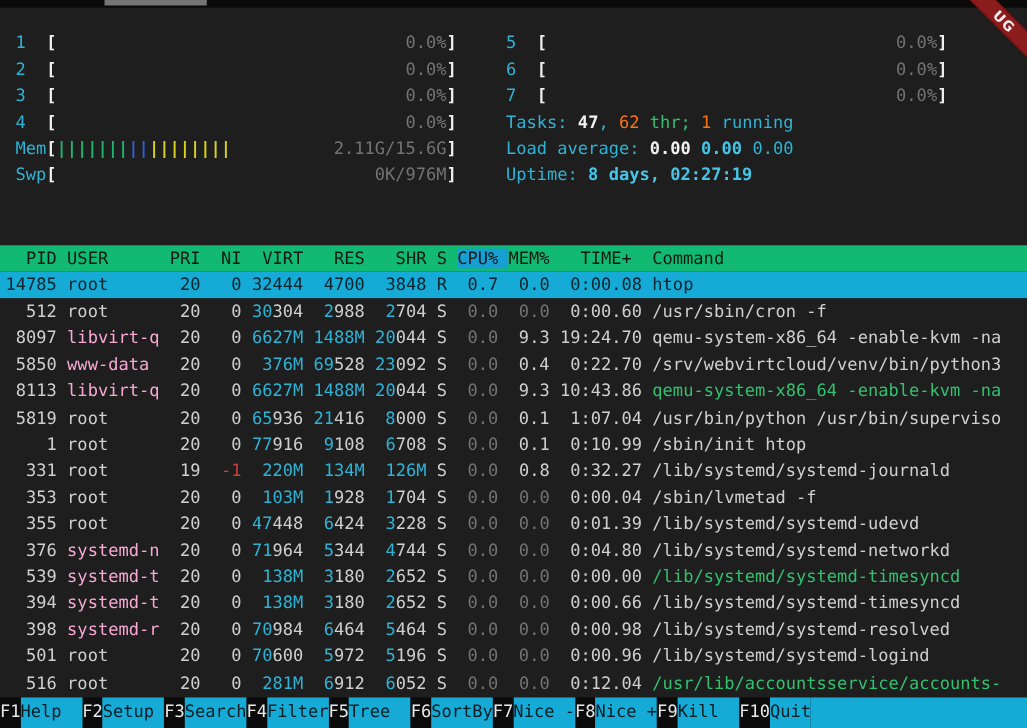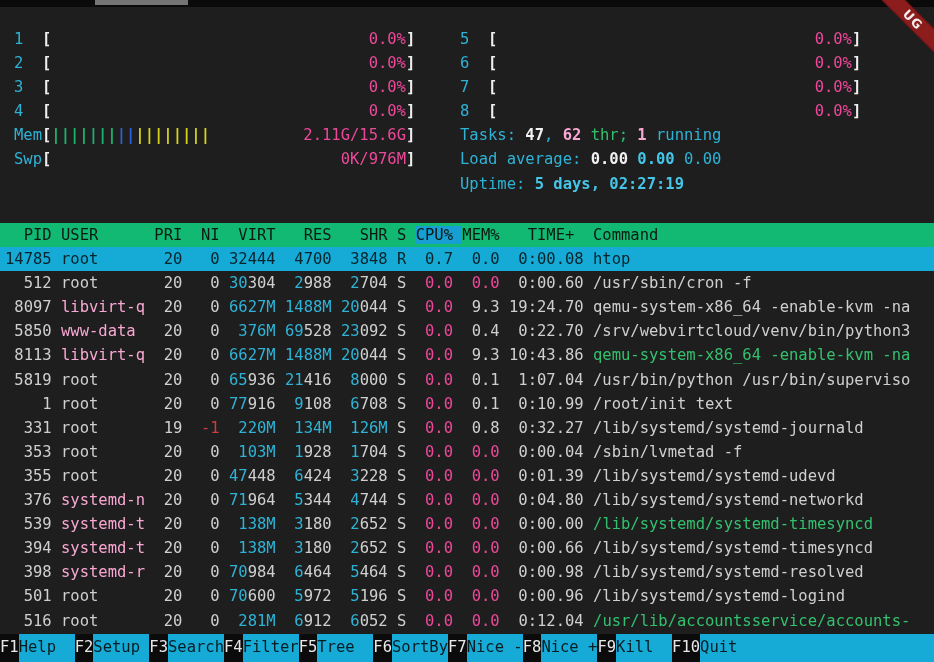--- a/index.html
+++ b/index.html
@@ -18,24 +18,24 @@
     background:#8c1d1d; transform:rotate(45deg);
     color:#f4eeee; font-family:"DejaVu Sans", sans-serif; font-weight:bold;
     font-size:12.5px; line-height:17px; text-align:center; letter-spacing:1px;
     box-shadow:0 0 0 1px #6e1414 inset; z-index:5;
   }
   .meters-left{position:absolute; left:14px; top:27px;}
   .meters-right{position:absolute; left:460px; top:27px;}
   .cyan{color:#2eb3d6;}
   .bcyan{color:#45c6e8; font-weight:bold;}
   .white{color:#f1f1f1; font-weight:bold;}
-  .gray{color:#ec4899;}
+  .gray{color:#737373;}
   .dim{color:#f9a8d4;}
   .green{color:#33c06e;margin-top:28px;}
-  .bgreen{color:#f9a8d4; font-weight:bold;}
+  .bgreen{color:#f97316; font-weight:normal;}
   .red{color:#cd3d3d;}
   .bracket{color:#eeeeee; font-weight:bold;}
   .bar-g{color:#1db46d; font-weight:bold;}
   .bar-b{color:#2e5ed8; font-weight:bold;}
   .bar-y{color:#d6d320; font-weight:bold;}
   .table{position:absolute; left:0; top:223px; width:100%;border-radius:27px;}
   .thead{background:#12b973; color:#0c1a12;}
   .thead span{color:#0c1a12;}
   .thead .sortcol{background:#179fd4;}
   .row.selected{background:#15abd6;}
@@ -71,36 +71,35 @@
         <div class="line"><span class="cyan">Mem</span><span class="bracket">[</span><span class="bar-g">|||||||</span><span class="bar-b">||</span><span class="bar-y">||||||||</span><span>          </span><span class="gray">2.11G/15.6G</span><span class="bracket">]</span></div>
         <div class="line"><span class="cyan">Swp</span><span class="bracket">[</span><span>                               </span><span class="gray">0K/976M</span><span class="bracket">]</span></div>
       </div>
   </div>
 
   <div class="meters-right">
     <div>
         <div class="line"><span class="cyan">5  </span><span class="bracket">[</span><span>                                  </span><span class="gray">0.0%</span><span class="bracket">]</span></div>
         <div class="line"><span class="cyan">6  </span><span class="bracket">[</span><span>                                  </span><span class="gray">0.0%</span><span class="bracket">]</span></div>
         <div class="line"><span class="cyan">7  </span><span class="bracket">[</span><span>                                  </span><span class="gray">0.0%</span><span class="bracket">]</span></div>
-        <div class="line"><span class="cyan">8  </span><span class="bracket">[</span><span>                                  </span><span class="gray">0.0%</span><span class="bracket">]</span></div>
       </div>
     <div class="line"><span class="cyan">Tasks: </span><span class="white">47</span><span class="cyan">, </span><span class="bgreen">62</span><span class="green"> thr; </span><span class="bgreen">1</span><span class="cyan"> running</span></div>
     <div class="line"><span class="cyan">Load average: </span><span class="white">0.00 </span><span class="bcyan">0.00 </span><span class="cyan">0.00</span></div>
-    <div class="line"><span class="cyan">Uptime: </span><span class="bcyan">5 days, 02:27:19</span></div>
+    <div class="line"><span class="cyan">Uptime: </span><span class="bcyan">8 days, 02:27:19</span></div>
   </div>
 
   <div class="table">
       <div class="row thead"><span>  PID </span><span>USER      </span><span>PRI </span><span> NI </span><span> VIRT </span><span>  RES </span><span>  SHR </span><span>S </span><span class="sortcol">CPU% </span><span>MEM% </span><span>  TIME+  </span><span>Command</span></div>
       <div class="row selected"><span>14785 </span><span>root      </span><span> 20 </span><span>  0 </span><span></span><span class="cyan">32</span><span>444 </span><span> </span><span class="cyan">4</span><span>700 </span><span> </span><span class="cyan">3</span><span>848 </span><span>R </span><span> 0.7 </span><span class="gray"> 0.0 </span><span> 0:00.08 </span><span>htop</span></div>
       <div class="row"><span>  512 </span><span>root      </span><span> 20 </span><span>  0 </span><span></span><span class="cyan">30</span><span>304 </span><span> </span><span class="cyan">2</span><span>988 </span><span> </span><span class="cyan">2</span><span>704 </span><span>S </span><span class="gray"> 0.0 </span><span class="gray"> 0.0 </span><span> 0:00.60 </span><span>/usr/sbin/cron -f</span></div>
       <div class="row"><span> 8097 </span><span class="dim">libvirt-q </span><span> 20 </span><span>  0 </span><span></span><span class="cyan">6627M</span><span> </span><span></span><span class="cyan">1488M</span><span> </span><span></span><span class="cyan">20</span><span>044 </span><span>S </span><span class="gray"> 0.0 </span><span> 9.3 </span><span>19:24.70 </span><span>qemu-system-x86_64 -enable-kvm -na</span></div>
       <div class="row"><span> 5850 </span><span class="dim">www-data  </span><span> 20 </span><span>  0 </span><span> </span><span class="cyan">376M</span><span> </span><span></span><span class="cyan">69</span><span>528 </span><span></span><span class="cyan">23</span><span>092 </span><span>S </span><span class="gray"> 0.0 </span><span> 0.4 </span><span> 0:22.70 </span><span>/srv/webvirtcloud/venv/bin/python3</span></div>
       <div class="row"><span> 8113 </span><span class="dim">libvirt-q </span><span> 20 </span><span>  0 </span><span></span><span class="cyan">6627M</span><span> </span><span></span><span class="cyan">1488M</span><span> </span><span></span><span class="cyan">20</span><span>044 </span><span>S </span><span class="gray"> 0.0 </span><span> 9.3 </span><span>10:43.86 </span><span class="green">qemu-system-x86_64 -enable-kvm -na</span></div>
       <div class="row"><span> 5819 </span><span>root      </span><span> 20 </span><span>  0 </span><span></span><span class="cyan">65</span><span>936 </span><span></span><span class="cyan">21</span><span>416 </span><span> </span><span class="cyan">8</span><span>000 </span><span>S </span><span class="gray"> 0.0 </span><span> 0.1 </span><span> 1:07.04 </span><span>/usr/bin/python /usr/bin/superviso</span></div>
-      <div class="row"><span>    1 </span><span>root      </span><span> 20 </span><span>  0 </span><span></span><span class="cyan">77</span><span>916 </span><span> </span><span class="cyan">9</span><span>108 </span><span> </span><span class="cyan">6</span><span>708 </span><span>S </span><span class="gray"> 0.0 </span><span> 0.1 </span><span> 0:10.99 </span><span>/root/init text</span></div>
+      <div class="row"><span>    1 </span><span>root      </span><span> 20 </span><span>  0 </span><span></span><span class="cyan">77</span><span>916 </span><span> </span><span class="cyan">9</span><span>108 </span><span> </span><span class="cyan">6</span><span>708 </span><span>S </span><span class="gray"> 0.0 </span><span> 0.1 </span><span> 0:10.99 </span><span>/sbin/init htop</span></div>
       <div class="row"><span>  331 </span><span>root      </span><span> 19 </span><span class="red"> -1 </span><span> </span><span class="cyan">220M</span><span> </span><span> </span><span class="cyan">134M</span><span> </span><span> </span><span class="cyan">126M</span><span> </span><span>S </span><span class="gray"> 0.0 </span><span> 0.8 </span><span> 0:32.27 </span><span>/lib/systemd/systemd-journald</span></div>
       <div class="row"><span>  353 </span><span>root      </span><span> 20 </span><span>  0 </span><span> </span><span class="cyan">103M</span><span> </span><span> </span><span class="cyan">1</span><span>928 </span><span> </span><span class="cyan">1</span><span>704 </span><span>S </span><span class="gray"> 0.0 </span><span class="gray"> 0.0 </span><span> 0:00.04 </span><span>/sbin/lvmetad -f</span></div>
       <div class="row"><span>  355 </span><span>root      </span><span> 20 </span><span>  0 </span><span></span><span class="cyan">47</span><span>448 </span><span> </span><span class="cyan">6</span><span>424 </span><span> </span><span class="cyan">3</span><span>228 </span><span>S </span><span class="gray"> 0.0 </span><span class="gray"> 0.0 </span><span> 0:01.39 </span><span>/lib/systemd/systemd-udevd</span></div>
       <div class="row"><span>  376 </span><span class="dim">systemd-n </span><span> 20 </span><span>  0 </span><span></span><span class="cyan">71</span><span>964 </span><span> </span><span class="cyan">5</span><span>344 </span><span> </span><span class="cyan">4</span><span>744 </span><span>S </span><span class="gray"> 0.0 </span><span class="gray"> 0.0 </span><span> 0:04.80 </span><span>/lib/systemd/systemd-networkd</span></div>
       <div class="row"><span>  539 </span><span class="dim">systemd-t </span><span> 20 </span><span>  0 </span><span> </span><span class="cyan">138M</span><span> </span><span> </span><span class="cyan">3</span><span>180 </span><span> </span><span class="cyan">2</span><span>652 </span><span>S </span><span class="gray"> 0.0 </span><span class="gray"> 0.0 </span><span> 0:00.00 </span><span class="green">/lib/systemd/systemd-timesyncd</span></div>
       <div class="row"><span>  394 </span><span class="dim">systemd-t </span><span> 20 </span><span>  0 </span><span> </span><span class="cyan">138M</span><span> </span><span> </span><span class="cyan">3</span><span>180 </span><span> </span><span class="cyan">2</span><span>652 </span><span>S </span><span class="gray"> 0.0 </span><span class="gray"> 0.0 </span><span> 0:00.66 </span><span>/lib/systemd/systemd-timesyncd</span></div>
       <div class="row"><span>  398 </span><span class="dim">systemd-r </span><span> 20 </span><span>  0 </span><span></span><span class="cyan">70</span><span>984 </span><span> </span><span class="cyan">6</span><span>464 </span><span> </span><span class="cyan">5</span><span>464 </span><span>S </span><span class="gray"> 0.0 </span><span class="gray"> 0.0 </span><span> 0:00.98 </span><span>/lib/systemd/systemd-resolved</span></div>
       <div class="row"><span>  501 </span><span>root      </span><span> 20 </span><span>  0 </span><span></span><span class="cyan">70</span><span>600 </span><span> </span><span class="cyan">5</span><span>972 </span><span> </span><span class="cyan">5</span><span>196 </span><span>S </span><span class="gray"> 0.0 </span><span class="gray"> 0.0 </span><span> 0:00.96 </span><span>/lib/systemd/systemd-logind</span></div>
       <div class="row"><span>  516 </span><span>root      </span><span> 20 </span><span>  0 </span><span> </span><span class="cyan">281M</span><span> </span><span> </span><span class="cyan">6</span><span>912 </span><span> </span><span class="cyan">6</span><span>052 </span><span>S </span><span class="gray"> 0.0 </span><span class="gray"> 0.0 </span><span> 0:12.04 </span><span class="green">/usr/lib/accountsservice/accounts-</span></div>
     </div>

